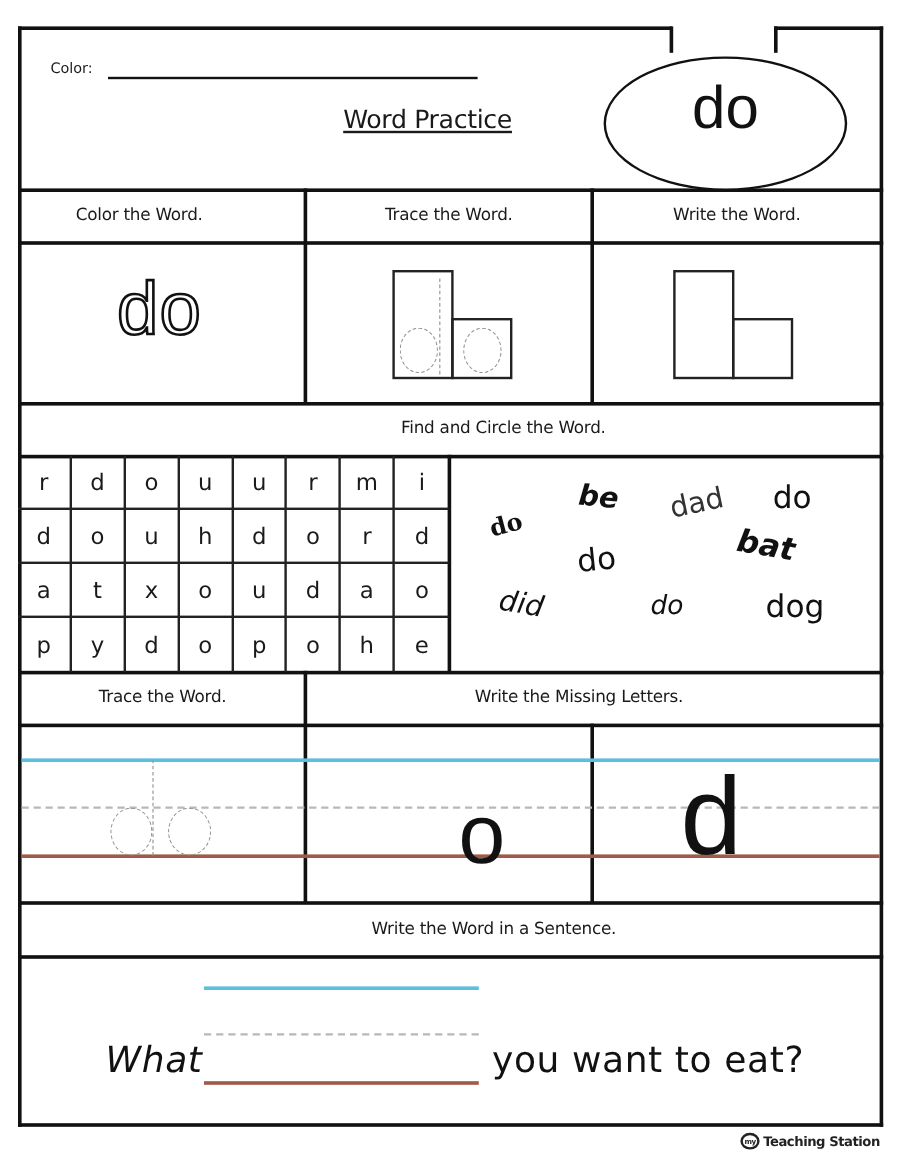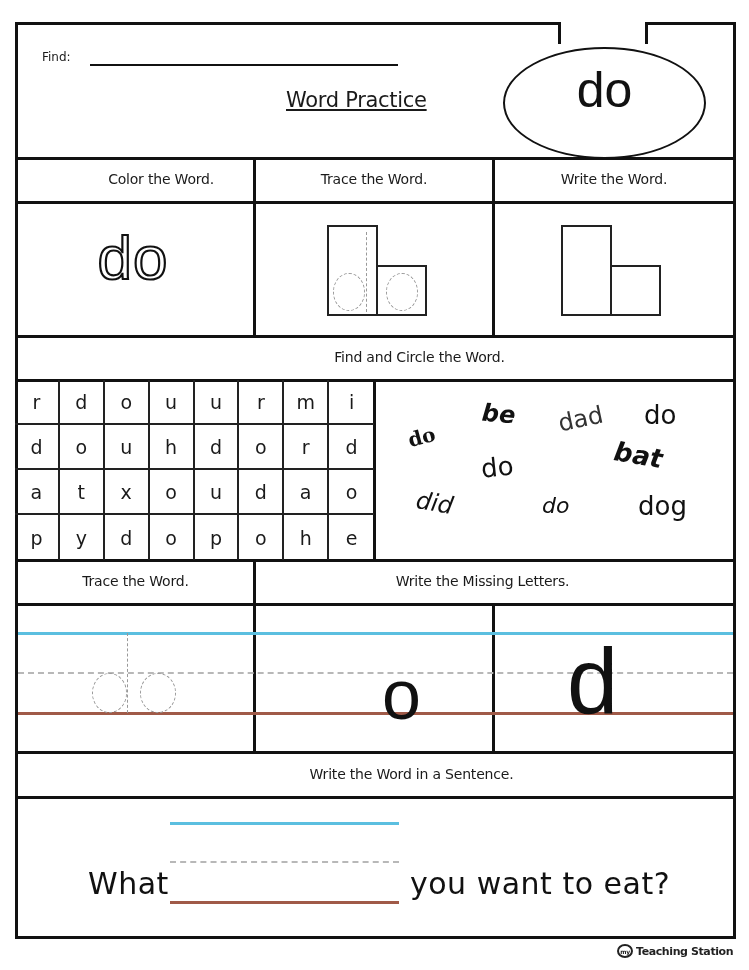--- a/index.html
+++ b/index.html
@@ -50,28 +50,28 @@
   <div class="hline" style="left:15px;top:751px;width:721px;"></div>
   <div class="hline" style="left:15px;top:796px;width:721px;"></div>
 
   <div class="vline" style="left:253px;top:157px;height:180px;"></div>
   <div class="vline" style="left:492px;top:157px;height:180px;"></div>
   <div class="vline" style="left:373px;top:379px;height:182px;"></div>
   <div class="vline" style="left:253px;top:559px;height:194px;"></div>
   <div class="vline" style="left:492px;top:603px;height:150px;"></div>
 </div>
 
-<div class="abs name-label">Find:</div>
+<div class="abs name-label">Color:</div>
 <div class="abs name-line"></div>
 <div class="abs title">Word Practice</div>
 <div class="abs oval">
   <div class="oval-word">do</div>
 </div>
 
-<div class="hdr" style="left:18px;top:171px;width:196px;text-align:right;">Color the Word.</div>
+<div class="hdr" style="left:18px;top:171px;width:196px;">Color the Word.</div>
 <div class="hdr" style="left:256px;top:171px;width:236px;">Trace the Word.</div>
 <div class="hdr" style="left:495px;top:171px;width:238px;">Write the Word.</div>
 
 <div class="abs outline-word">do</div>
 
 <div class="box" style="left:327px;top:225px;width:51px;height:91px;"></div>
 <div class="box" style="left:376px;top:265px;width:51px;height:51px;"></div>
 <div class="abs" style="left:366px;top:232px;height:80px;border-left:1.5px dashed #999;"></div>
 <div class="abs" style="left:333px;top:273px;width:32px;height:38px;border:1.5px dashed #999;border-radius:50%;box-sizing:border-box;"></div>
 <div class="abs" style="left:386px;top:273px;width:32px;height:38px;border:1.5px dashed #999;border-radius:50%;box-sizing:border-box;"></div>
@@ -144,19 +144,19 @@
 
 <div class="big-letter" style="left:382px;top:660px;">o</div>
 <div class="big-letter" style="left:567px;top:635px;font-size:92px;">d</div>
 
 <div class="hdr" style="left:18px;top:766px;width:715px;padding-left:36px;">Write the Word in a Sentence.</div>
 
 <div class="guide-blue" style="left:170px;top:822px;width:229px;"></div>
 <div class="guide-dash" style="left:170px;top:861px;width:229px;"></div>
 <div class="guide-brown" style="left:170px;top:901px;width:229px;"></div>
 
-<div class="sentence" style="left:88px;top:866px;">What</div>
+<div class="sentence" style="left:88px;top:866px;font-style:italic;">What</div>
 <div class="sentence" style="left:410px;top:866px;">you want to eat?</div>
 
 <div class="logo">
   <span class="logo-icon">my</span>
   <span>Teaching Station</span>
 </div>
 
 </body></html>

